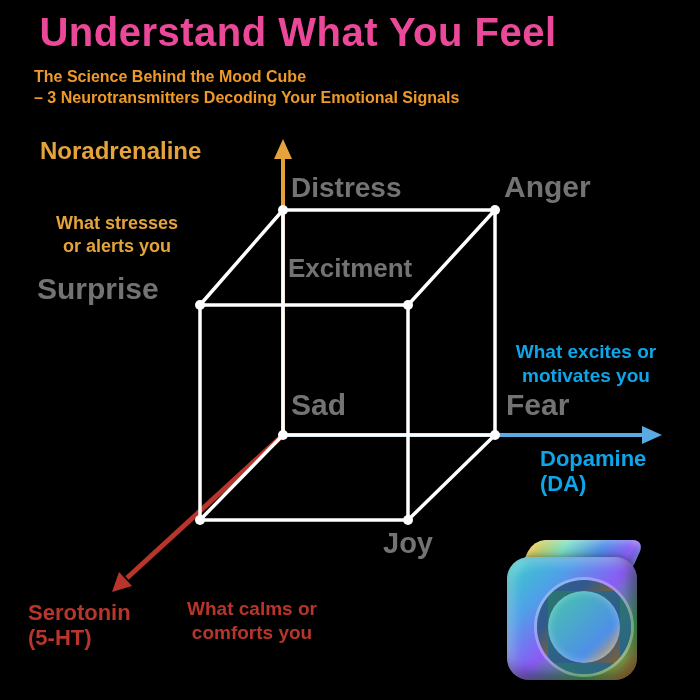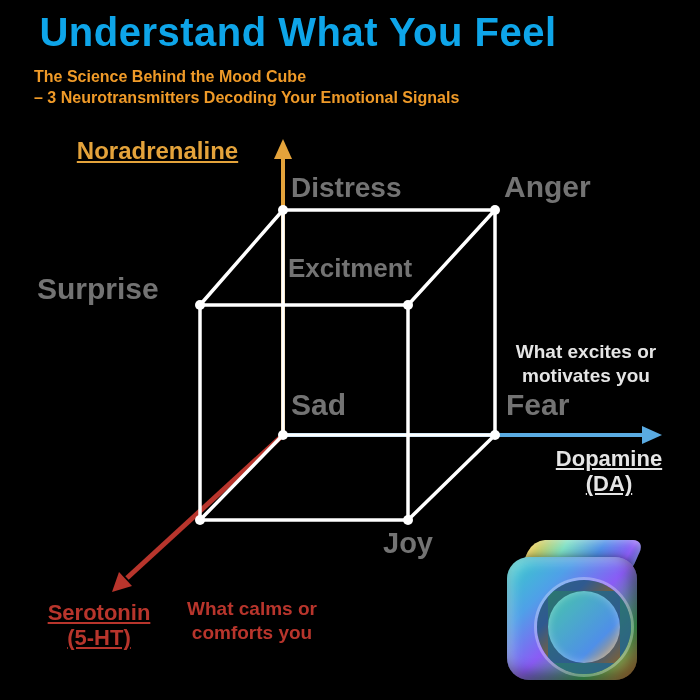--- a/index.html
+++ b/index.html
@@ -3,30 +3,30 @@
 <meta charset="utf-8">
 <style>
   html,body{margin:0;padding:0;background:#000;}
   .stage{
     position:relative;width:700px;height:700px;background:#000;overflow:hidden;
     font-family:"Liberation Sans",sans-serif;-webkit-font-smoothing:antialiased;
   }
   .abs{position:absolute;}
   .title{
     left:0;top:10px;width:596px;text-align:center;
-    color:#0ea5e9;font-size:40px;font-weight:800;letter-spacing:0.5px;
+    color:#ec4899;font-size:40px;font-weight:800;letter-spacing:0.5px;
   }
   .subtitle{
     left:34px;top:66px;color:#ef9a28;font-size:16px;font-weight:700;line-height:1.32;
   }
   .vertex-label{color:#737373;font-weight:800;white-space:nowrap;}
-  .axis-label{font-weight:800;text-align:center;line-height:1.15;white-space:nowrap;text-decoration:underline;}
+  .axis-label{font-weight:800;line-height:1.15;white-space:nowrap;}
   .axis-desc{font-weight:700;font-size:18px;text-align:center;line-height:1.25;white-space:nowrap;}
   .ne-color{color:#e4a33b;}
-  .da-color{color:#e5e5e5;}
+  .da-color{color:#0ea5e9;}
   .ht-color{color:#b8352c;}
   svg.diagram{position:absolute;left:0;top:0;pointer-events:none;}
 
   
   .mood-cube{left:507px;top:540px;width:142px;height:140px;}
   .mc-top{
     position:absolute;left:18px;top:0;width:112px;height:36px;border-radius:12px;
     transform:skewX(-24deg);
     background:linear-gradient(100deg,#e8c43a 0%,#7de0c3 30%,#4f8fe8 62%,#8a5cf5 88%,#2f3fae 100%);
     box-shadow:inset 0 0 10px rgba(255,255,255,.55), 0 0 6px rgba(0,0,0,.6);
@@ -98,20 +98,24 @@
       <circle cx="200" cy="305" r="5"></circle>
       <circle cx="408" cy="305" r="5"></circle>
       <circle cx="200" cy="520" r="5"></circle>
       <circle cx="408" cy="520" r="5"></circle>
     </g>
   </svg>
 
   <div class="abs axis-label ne-color" style="left:40px;top:137px;width:235px;font-size:24px;">
     <div>Noradrenaline</div>
   </div>
+  <div class="abs axis-desc ne-color" style="left:33px;top:212px;width:168px;">
+    <div>What stresses</div>
+    <div>or alerts you</div>
+  </div>
 
   <div class="abs axis-desc da-color" style="left:500px;top:340px;width:172px;font-size:19px;">
     <div>What excites or</div>
     <div>motivates you</div>
   </div>
   <div class="abs axis-label da-color" style="left:540px;top:437px;width:138px;font-size:22px;margin-top:9px;">
     <div>Dopamine</div>
     <div>(DA)</div>
   </div>
 

